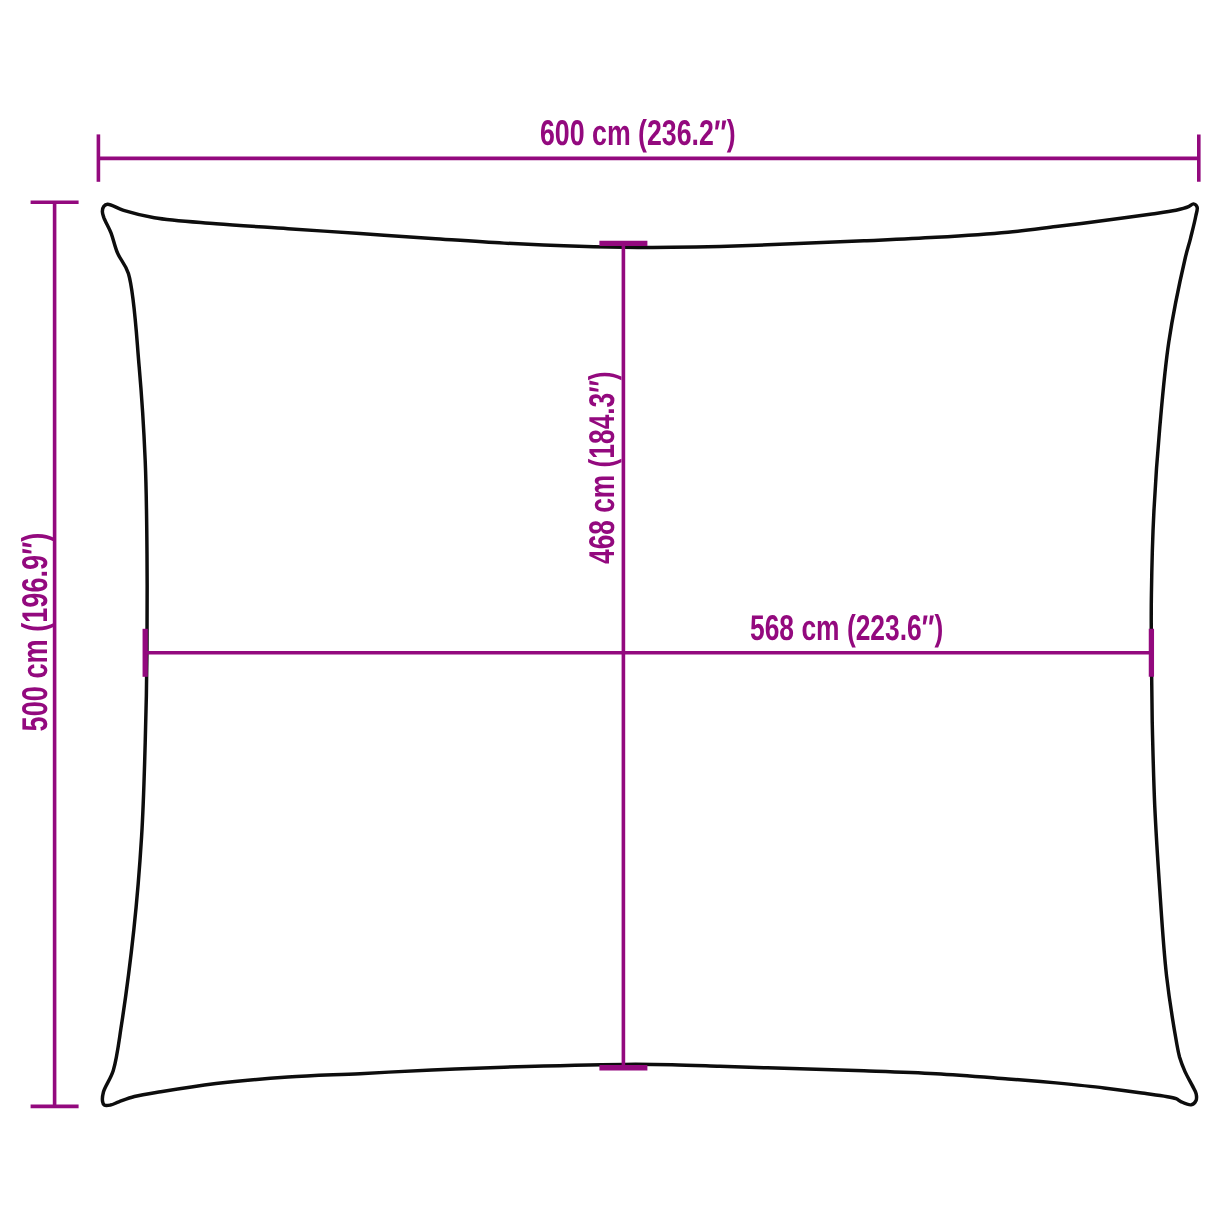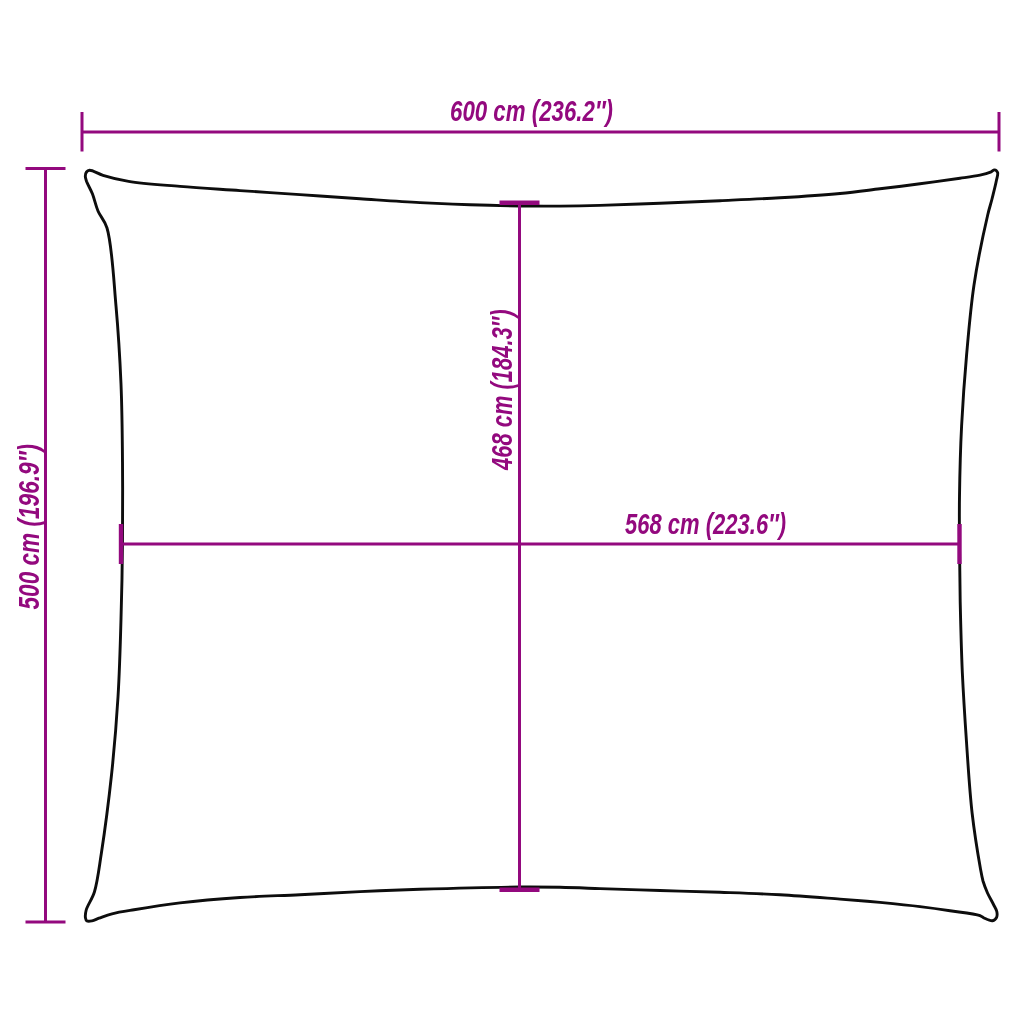--- a/index.html
+++ b/index.html
@@ -1,16 +1,16 @@
 <!DOCTYPE html>
 <html><head>
 <meta charset="utf-8">
 <style>
   html,body{margin:0;padding:0;background:#ffffff;}
-  .wrap{width:868px;height:1024px;position:relative;font-style:italic;}
+  .wrap{width:868px;height:1024px;position:relative;}
   text{font-family:"Liberation Sans", sans-serif;font-weight:bold;}
 </style>
 </head>
 <body>
 <div class="wrap">
 <svg width="1024" height="1024" viewBox="0 0 1024 1024" xmlns="http://www.w3.org/2000/svg">
   <rect x="0" y="0" width="1024" height="1024" fill="#ffffff"></rect>
 
   <path d="M 89.6,170.3 C 92.5,170.1 97.8,173.7 103.0,175.3 C 110.1,177.5 118.5,179.7 128.6,181.4 C 142.7,183.8 162.2,184.9 180.0,186.4 C 199.2,188.0 220.0,189.2 240.0,190.6 C 260.0,192.0 280.0,193.2 300.0,194.6 C 320.0,196.0 340.0,197.5 360.0,198.8 C 380.0,200.1 400.9,201.6 420.0,202.6 C 437.4,203.5 453.3,204.2 470.0,204.8 C 486.7,205.4 504.3,205.8 520.0,206.0 C 534.1,206.2 546.7,206.2 560.0,206.1 C 573.3,206.0 585.3,205.8 600.0,205.4 C 618.0,204.9 640.0,204.0 660.0,203.2 C 680.0,202.4 700.0,201.6 720.0,200.7 C 740.0,199.8 760.0,199.0 780.0,197.8 C 800.0,196.6 822.0,195.2 840.0,193.5 C 854.7,192.1 866.7,190.4 880.0,188.8 C 893.3,187.2 906.7,185.5 920.0,183.8 C 933.3,182.0 949.0,179.9 960.0,178.3 C 967.8,177.2 974.4,176.4 980.0,175.2 C 984.1,174.3 987.9,173.3 990.5,172.2 C 992.2,171.5 993.3,169.8 994.5,169.9 C 995.6,170.0 997.1,171.3 997.6,172.6 C 998.2,174.3 997.1,177.0 996.5,180.0 C 995.6,184.9 993.5,192.9 992.0,199.0 C 990.6,204.6 989.4,207.7 987.7,215.0 C 984.2,230.1 977.5,261.5 974.0,285.0 C 970.5,308.5 968.6,332.4 966.5,356.0 C 964.4,379.4 962.8,402.7 961.6,426.0 C 960.4,449.3 959.8,474.6 959.5,496.0 C 959.2,514.1 959.4,528.9 959.5,546.0 C 959.6,564.1 959.8,582.3 960.2,602.0 C 960.7,624.0 961.3,648.7 962.3,672.0 C 963.4,695.3 964.9,718.6 966.5,742.0 C 968.1,765.6 969.6,790.8 972.1,813.0 C 974.4,832.8 978.4,857.2 980.5,869.0 C 981.5,874.5 981.9,877.0 983.0,881.0 C 984.2,885.0 985.8,889.1 987.5,893.0 C 989.3,896.9 991.8,901.1 993.5,904.5 C 994.8,907.1 996.3,909.2 996.8,911.5 C 997.2,913.5 997.4,915.7 996.6,917.3 C 995.9,918.8 994.2,920.4 992.5,920.7 C 990.3,921.1 986.3,919.0 984.0,918.0 C 982.4,917.3 982.1,916.4 980.0,915.6 C 974.7,913.7 960.0,912.2 950.0,910.7 C 940.0,909.2 930.7,907.9 920.0,906.6 C 907.6,905.1 893.3,903.7 880.0,902.4 C 866.7,901.2 854.7,900.2 840.0,899.1 C 822.0,897.7 800.0,895.8 780.0,894.7 C 760.0,893.6 740.0,893.0 720.0,892.3 C 700.0,891.6 680.0,891.1 660.0,890.5 C 640.0,889.9 618.0,889.2 600.0,888.6 C 585.3,888.1 573.3,887.6 560.0,887.3 C 546.7,887.0 536.3,886.9 520.0,887.0 C 494.2,887.2 449.1,888.4 420.0,889.3 C 397.5,890.0 380.0,890.7 360.0,891.6 C 340.0,892.5 320.0,893.7 300.0,894.7 C 280.0,895.7 260.0,896.1 240.0,897.5 C 220.0,898.9 198.6,900.7 180.0,902.9 C 163.6,904.9 146.5,907.7 134.0,909.8 C 125.3,911.2 118.3,912.2 112.0,913.8 C 107.0,915.1 102.7,916.9 99.0,918.2 C 96.3,919.2 94.2,920.5 92.0,920.9 C 90.2,921.2 88.0,921.6 86.9,920.9 C 86.0,920.4 85.7,919.2 85.5,918.0 C 85.1,916.0 85.4,913.1 86.2,910.0 C 87.5,905.1 92.1,899.3 94.4,892.0 C 97.6,881.6 99.0,868.3 101.4,853.0 C 104.7,831.5 108.7,801.0 111.5,775.0 C 114.3,749.0 116.4,723.0 118.0,697.0 C 119.6,671.0 120.3,645.1 121.0,619.0 C 121.8,592.8 122.3,566.3 122.5,540.0 C 122.7,513.9 122.7,488.0 122.5,462.0 C 122.3,436.0 122.1,410.0 121.0,384.0 C 119.9,358.0 118.3,332.0 116.0,306.0 C 113.7,280.0 112.0,244.3 107.0,228.0 C 104.5,219.9 100.4,216.8 98.0,211.0 C 95.6,205.4 94.5,199.2 92.5,194.0 C 90.7,189.5 87.8,184.8 86.6,181.5 C 85.9,179.4 85.3,177.9 85.3,176.2 C 85.3,174.7 85.7,173.0 86.5,172.0 C 87.2,171.1 88.2,170.4 89.6,170.3 Z" fill="none" stroke="#0d0d0d" stroke-width="2.9" stroke-linejoin="round"></path>
 

